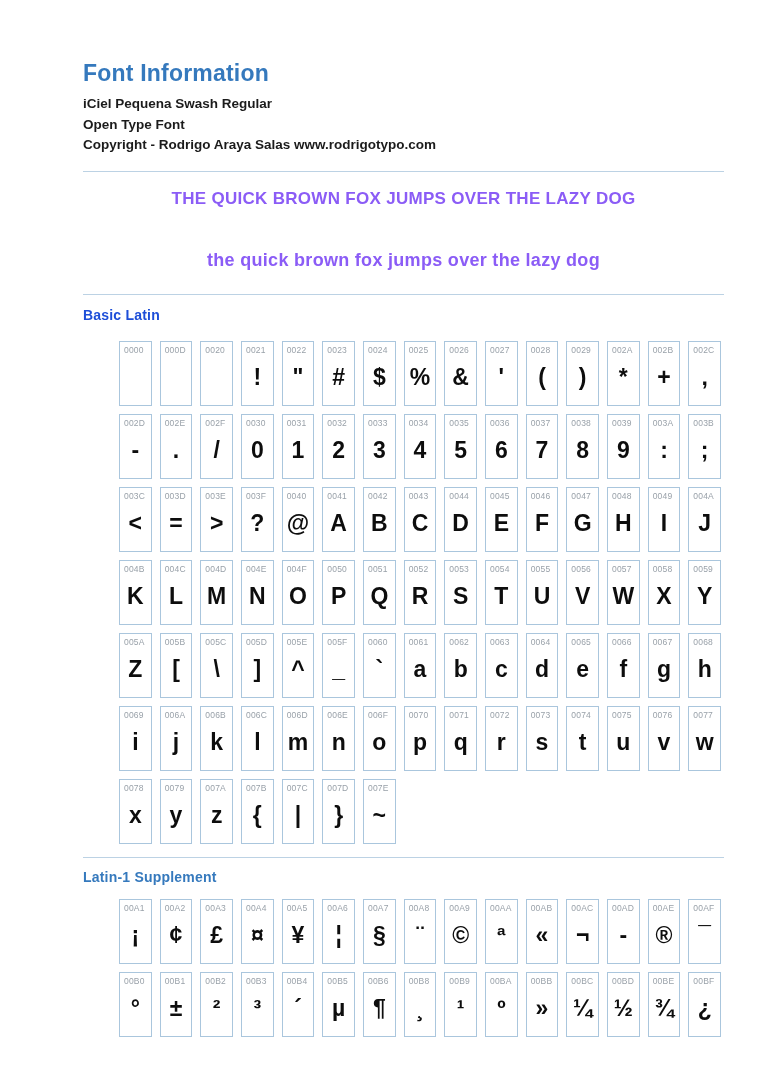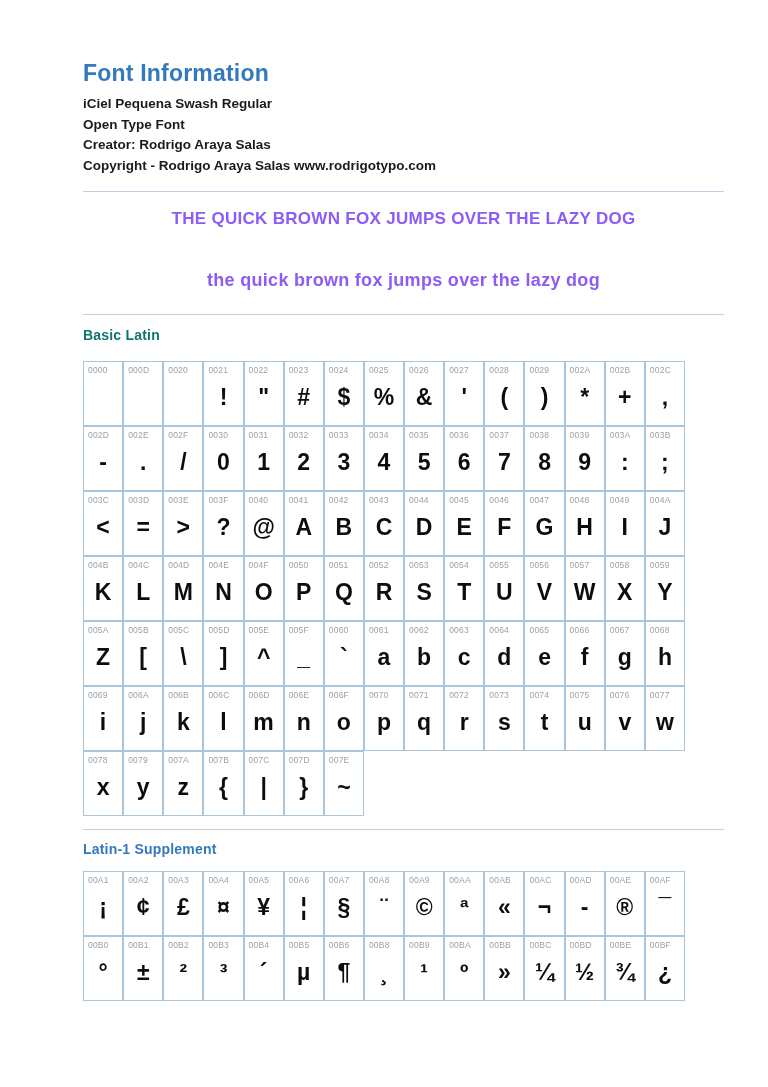--- a/index.html
+++ b/index.html
@@ -53,22 +53,23 @@
     font-size: 17px;
   }
   .sample.lower {
     margin-top: 41px;
     font-size: 18px;
   }
   .glyph-grid {
     margin-top: 18px;
     display: grid;
     grid-template-columns: repeat(15, 1fr);
-    gap: 0;
+    gap: 8px;
     width: 602px;
+    margin-left: 36px;
   }
   .glyph-grid.latin1 {
     margin-top: 14px;
   }
   .cell {
     box-sizing: border-box;
     border: 1px solid #aac6dd;
     background: #ffffff;
     height: 65px;
     overflow: hidden;
@@ -92,34 +93,33 @@
 </head>
 <body>
 
 <div class="page">
 
   <h1 class="page-title heading-blue" style="color: rgb(53, 121, 189);">Font Information</h1>
 
   <div>
     <div class="meta-line">iCiel Pequena Swash Regular</div>
     <div class="meta-line">Open Type Font</div>
-    <div class="meta-line">Creator: Rodrigo Araya Salas</div>
     <div class="meta-line">Copyright - Rodrigo Araya Salas www.rodrigotypo.com</div>
   </div>
 
   <hr class="rule">
 
 
   <div class="sample upper">THE QUICK BROWN FOX JUMPS OVER THE LAZY DOG</div>
 
   <div class="sample lower">the quick brown fox jumps over the lazy dog</div>
 
   <hr class="rule" style="margin-top:23px">
 
-  <h2 class="section-heading heading-blue" style="color: #0f766e; margin-top: 12px;">Basic Latin</h2>
+  <h2 class="section-heading heading-blue" style="color: #1d4ed8; margin-top: 12px;">Basic Latin</h2>
 
   <div class="glyph-grid" id="basic-latin-grid">
       <div class="cell">
         <div class="code">0000</div>
         <div class="glyph"></div>
       </div>
       <div class="cell">
         <div class="code">000D</div>
         <div class="glyph"></div>
       </div>

